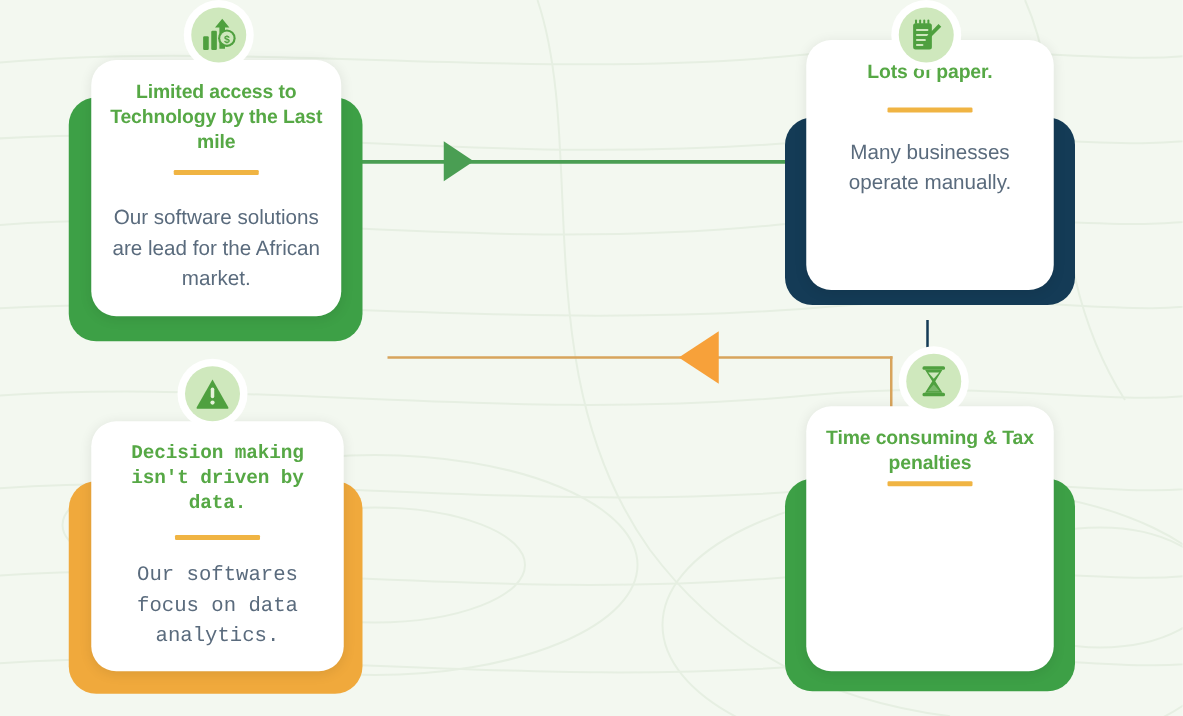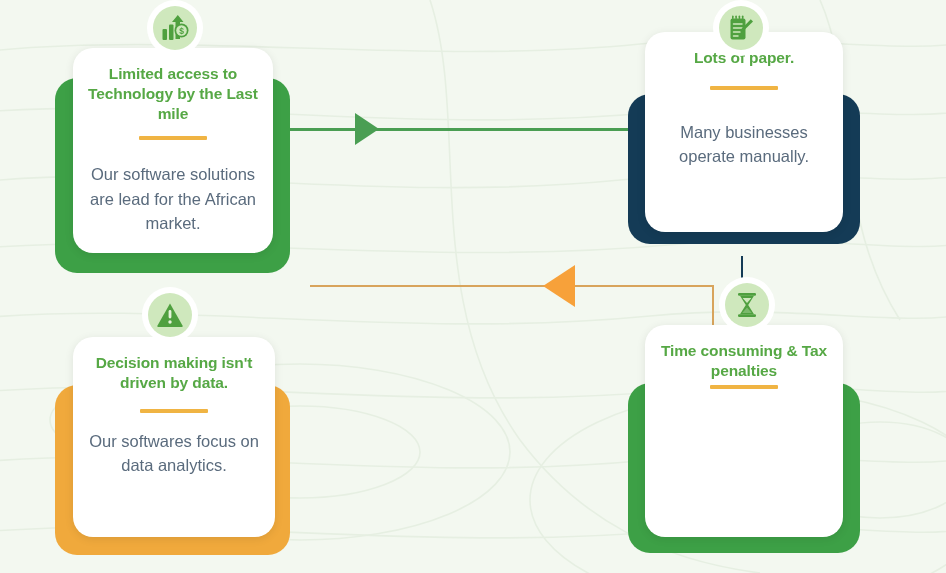--- a/index.html
+++ b/index.html
@@ -133,21 +133,21 @@
     line-height: 1.47;
     margin: 22px 0 0;
   }
 
   
   .card-group.c4 .card-divider { margin-top: 4px; }
   .card-group.c4 .card-body    { margin-top: 14px; }
   .card-group.c3 .card-divider { margin-top: 16px; }
   .card-group.c3 .card-body    { margin-top: 16px; }
   .card-group.c2 .card-divider { margin-top: 18px; }
-  .card-group.c2 .card-body    { margin-top: 30px; }
+  .card-group.c2 .card-body    { margin-top: 20px; }
 
   
   .icon-badge {
     position: absolute;
     width: 56px;
     height: 56px;
     border-radius: 50%;
     background: #ffffff;
     display: flex;
     align-items: center;
@@ -245,21 +245,21 @@
           <line x1="6.5" y1="18" x2="13" y2="18"></line>
           <line x1="6.5" y1="22" x2="11" y2="22"></line>
         </g>
         <path d="M23.8 5.2 L26 7.4 L16.6 16.8 L13.6 17.8 L14.6 14.8 Z"></path>
       </svg>
     </div>
   </div>
 
   <div class="card-group c3" style="left:55px; top:337px; width:235px; height:218px;">
     <div class="card-backing orange" style="left:0px; top:48px; width:235px; height:170px;"></div>
-    <div class="card-white" style="left:18px; top:0px; width:202px; height:200px;">
+    <div class="card-white" style="left:18px; top:0px; width:202px; height:200px;font-family:Liberation Mono, monospace;">
       <p class="card-title">Decision making isn't driven by data.</p>
       <div class="card-divider"></div>
       <p class="card-body">Our softwares focus on data analytics.</p>
     </div>
   </div>
 
   <div class="icon-badge" style="left:142px; top:287px;">
     <div class="icon-inner">
       <svg width="28" height="28" viewBox="0 0 28 28" fill="#4fa03f">
         <path d="M14 2.5 L26.5 24.5 Q27.3 26 25.6 26 L2.4 26 Q0.7 26 1.5 24.5 Z"></path>

